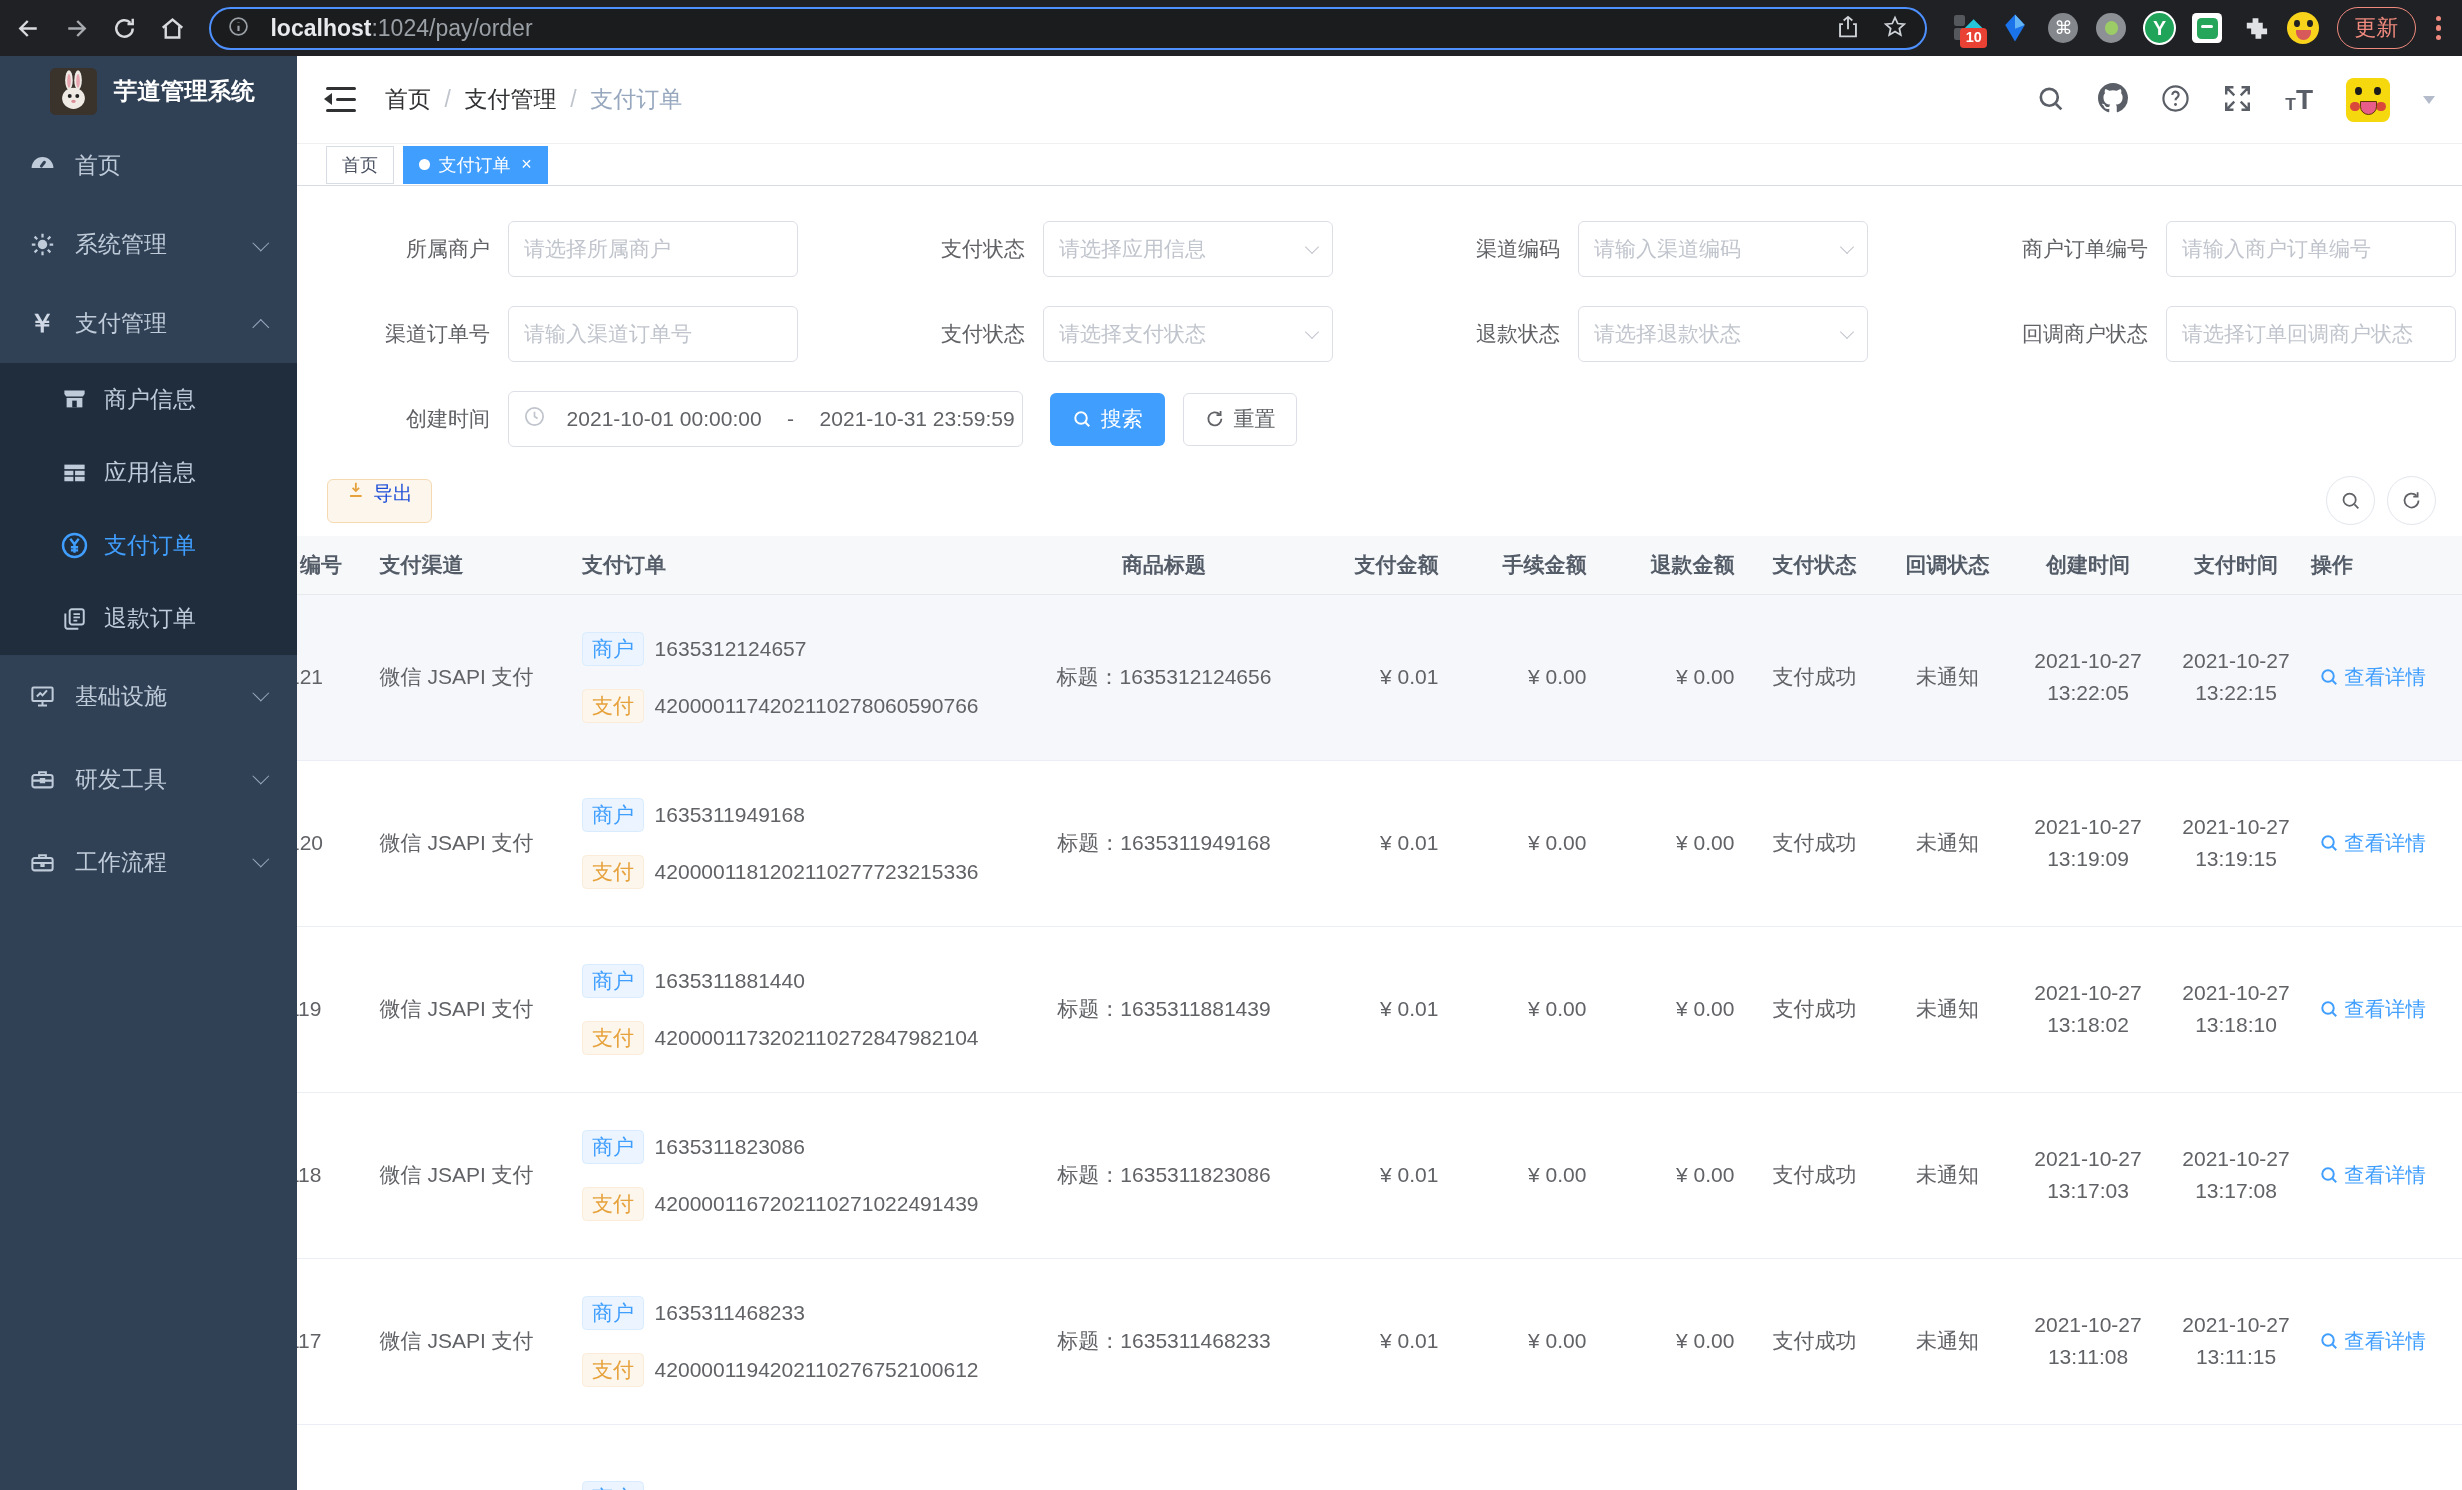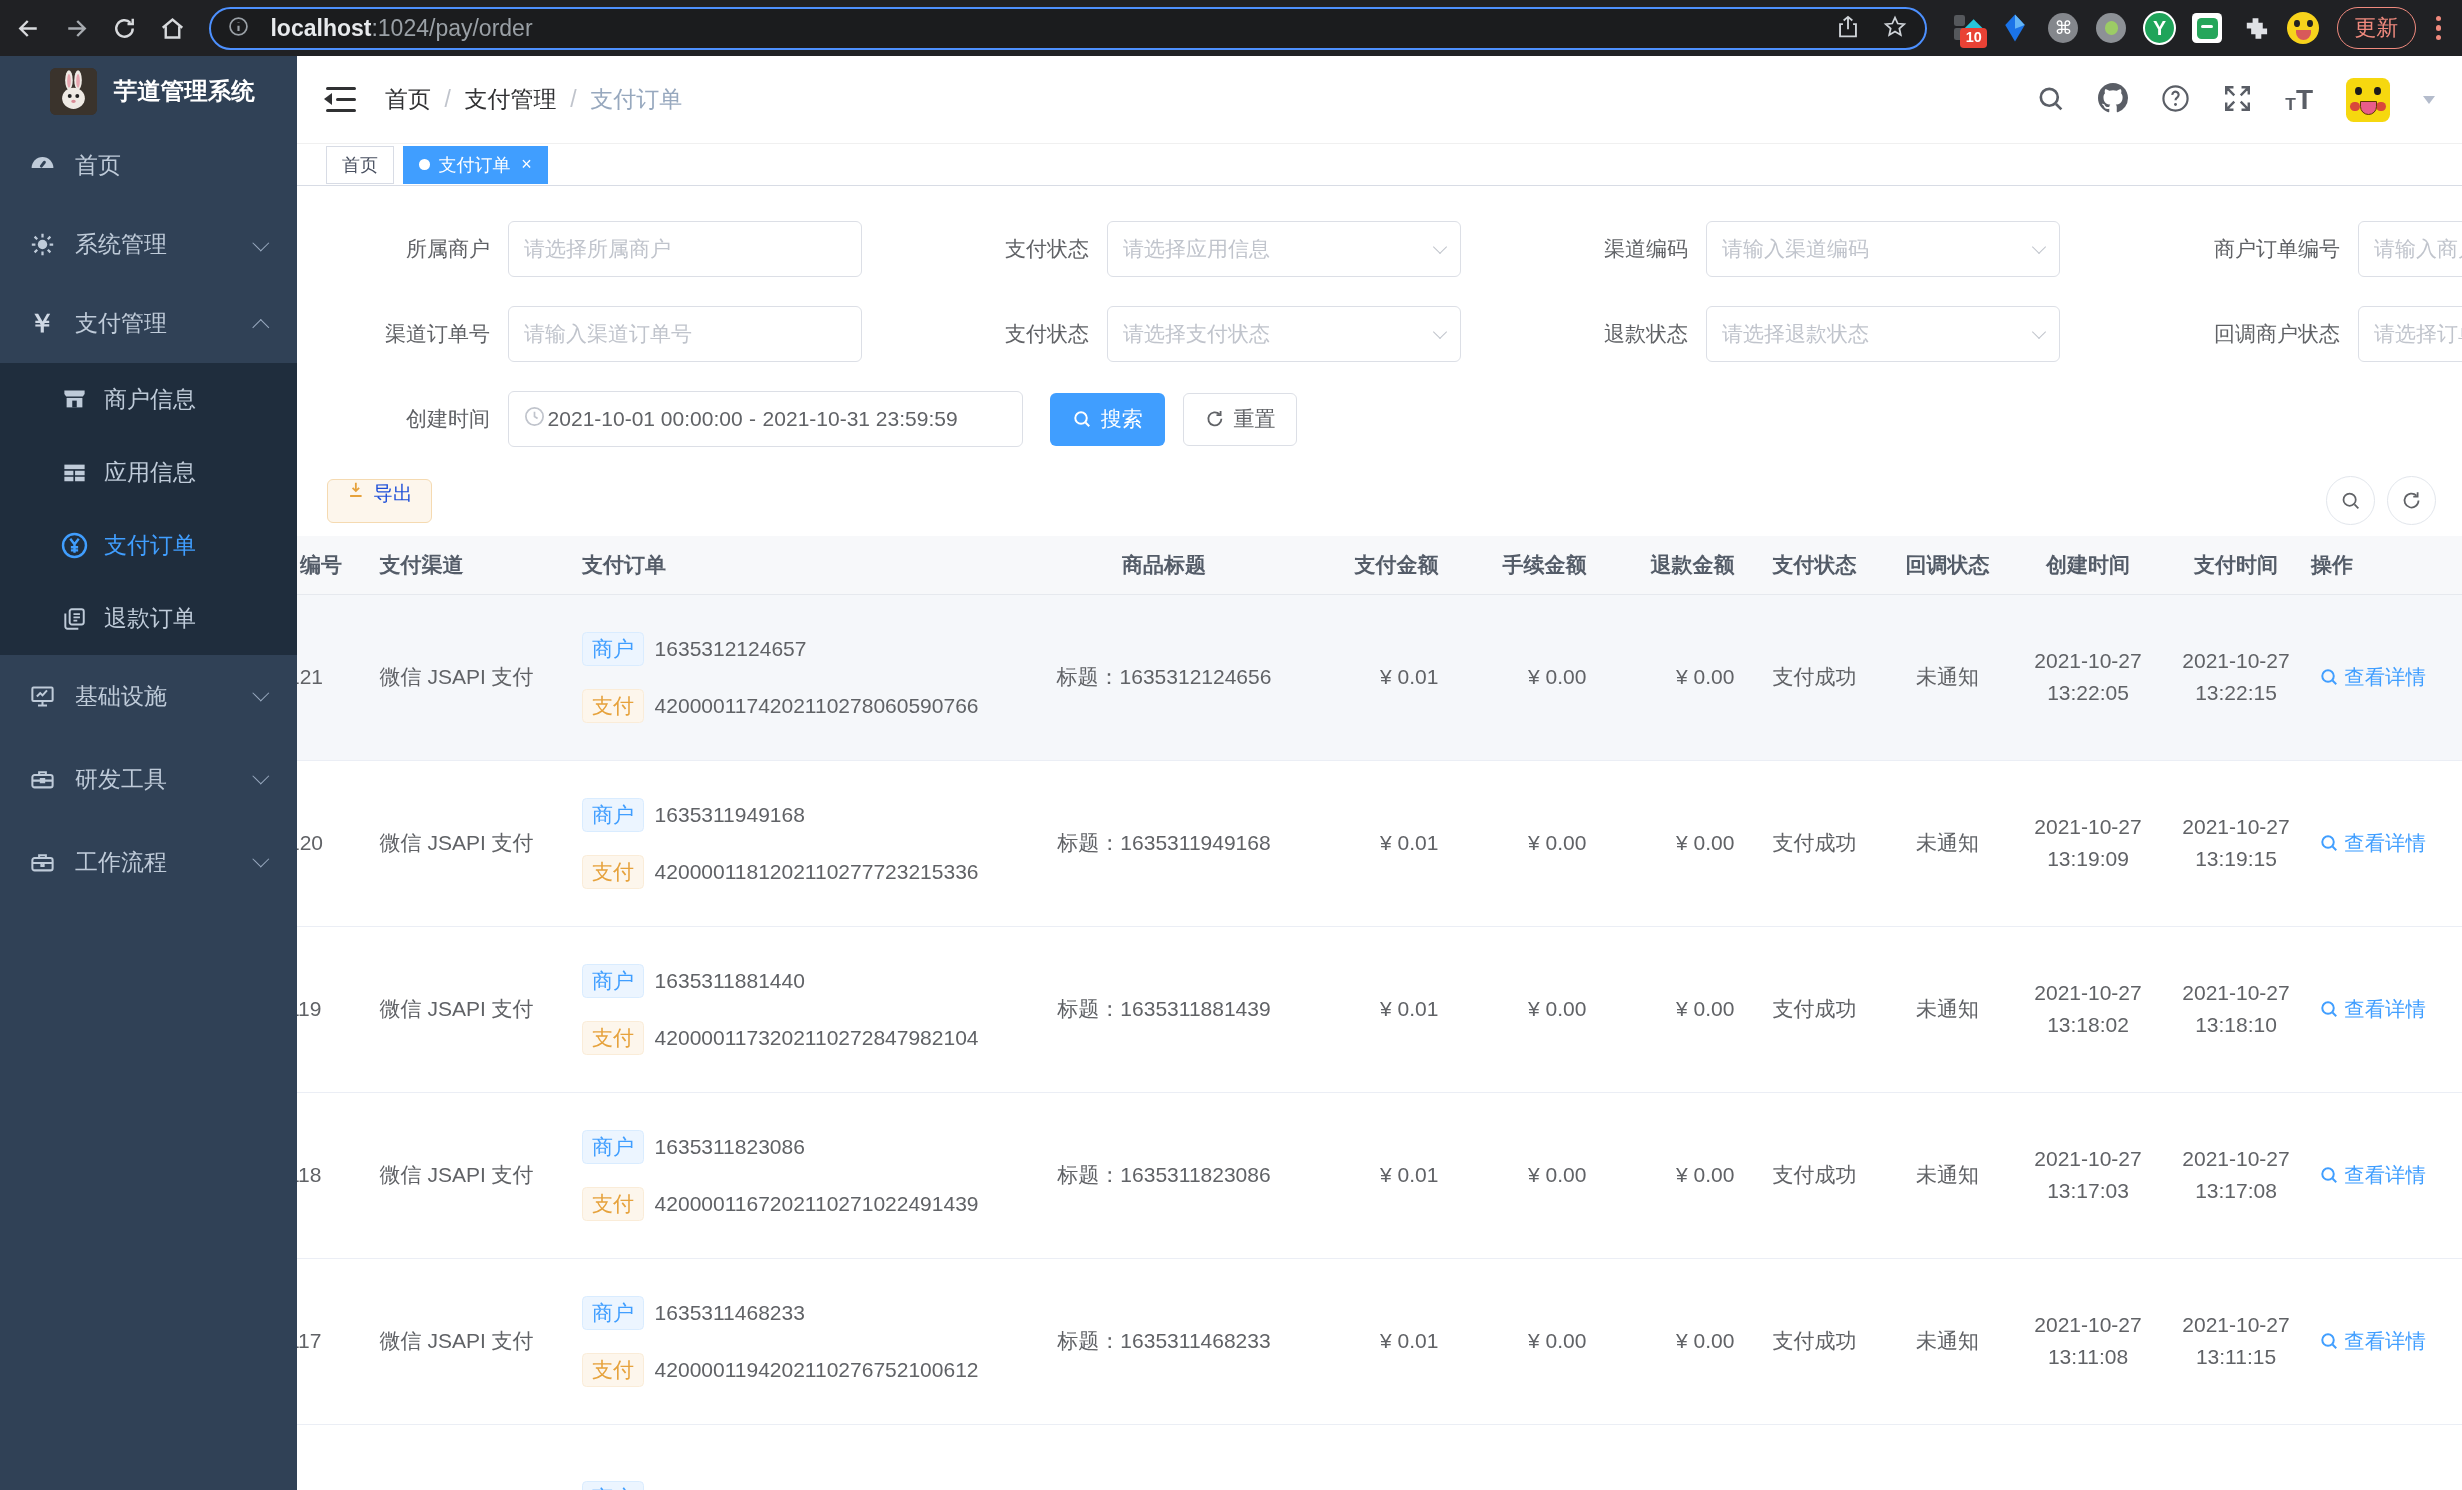--- a/index.html
+++ b/index.html
@@ -85,24 +85,24 @@
   .tvtab.active{background:#409eff;border-color:#409eff;color:#fff;}
   .tvtab .dot{width:10.6px;height:10.6px;border-radius:50%;background:#fff;margin-right:9px;}
   .tvtab .x{margin-left:10.6px;font-size:18px;}
 
   
   .content{flex:1;overflow:hidden;position:relative;}
   .filters{padding:35px 0 0 30px;}
   .frow{display:flex;align-items:center;margin-bottom:29px;}
   .ffield{display:flex;align-items:center;margin-right:106px;}
   .flabel{text-align:right;padding-right:18px;font-size:21px;color:#606266;flex:none;}
-  .fcontrol{width:354px;height:56px;border:0.8px solid #dcdfe6;border-radius:6px;display:flex;align-items:center;padding:0 15px;box-sizing:border-box;background:#fff;}
+  .fcontrol{width:290px;height:56px;border:0.8px solid #dcdfe6;border-radius:6px;display:flex;align-items:center;padding:0 15px;box-sizing:border-box;background:#fff;}
   .ph{color:#c0c4cc;font-size:21px;white-space:nowrap;overflow:hidden;flex:1;}
   .chev{width:9px;height:9px;border-right:1.5px solid #c0c4cc;border-bottom:1.5px solid #c0c4cc;transform:rotate(45deg);margin-left:6px;flex:none;margin-top:-4.5px;}
-  .datebox{width:515px;height:56px;border:0.8px solid #dcdfe6;border-radius:6px;display:flex;align-items:center;padding:0 13.6px;box-sizing:border-box;font-size:21px;color:#606266;gap:2px;overflow:hidden;white-space:nowrap;}
+  .datebox{width:515px;height:56px;border:0.8px solid #dcdfe6;border-radius:6px;display:flex;align-items:center;padding:0 13.6px;box-sizing:border-box;font-size:21px;color:#606266;gap:21px;overflow:hidden;white-space:nowrap;}
   .datebox .dsep{margin:0 4.5px;color:#606266;}
   .btn{height:53px;padding:0 21px;border-radius:6px;font-size:21px;display:inline-flex;align-items:center;gap:9px;border:0.8px solid transparent;box-sizing:border-box;white-space:nowrap;justify-content:flex-end;}
   .btn-primary{background:#409eff;color:#fff;margin-left:27px;}
   .btn-plain{background:#fff;border-color:#dcdfe6;color:#606266;margin-left:18px;}
 
   
   .toolbar{margin-top:1.5px;padding:0 26px 0 30px;display:flex;align-items:center;justify-content:space-between;}
   .btn-export{height:44px;padding:0 18px;border-radius:6px;background:#fdf6ec;border:0.8px solid #f5dab1;color:#1d4ed8;font-size:19.7px;display:inline-flex;align-items:flex-start;gap:7.6px;box-sizing:border-box;}
   .circbtns{display:flex;gap:12px;}
   .cbtn{width:47px;height:47px;border-radius:50%;border:0.8px solid #e2e6ec;display:flex;align-items:center;justify-content:center;color:#606266;background:#fff;}

